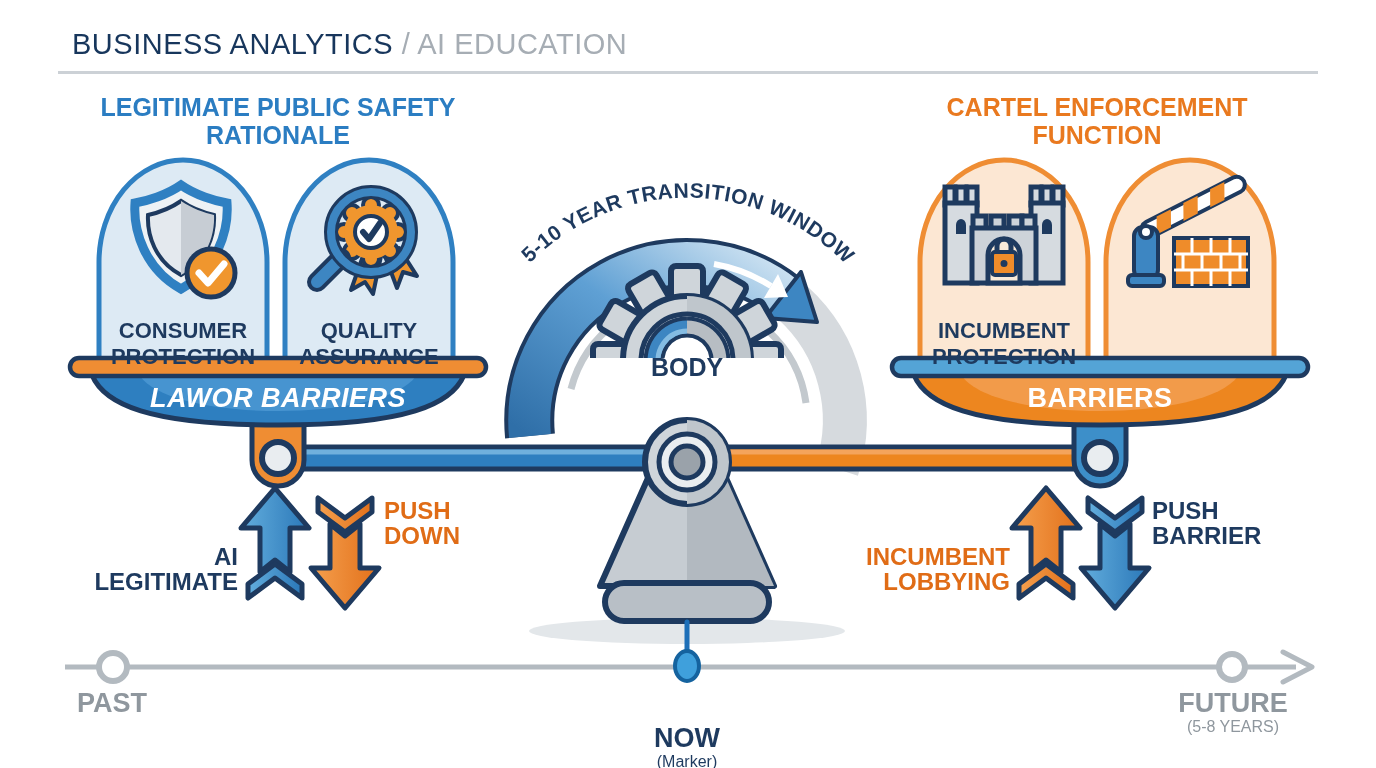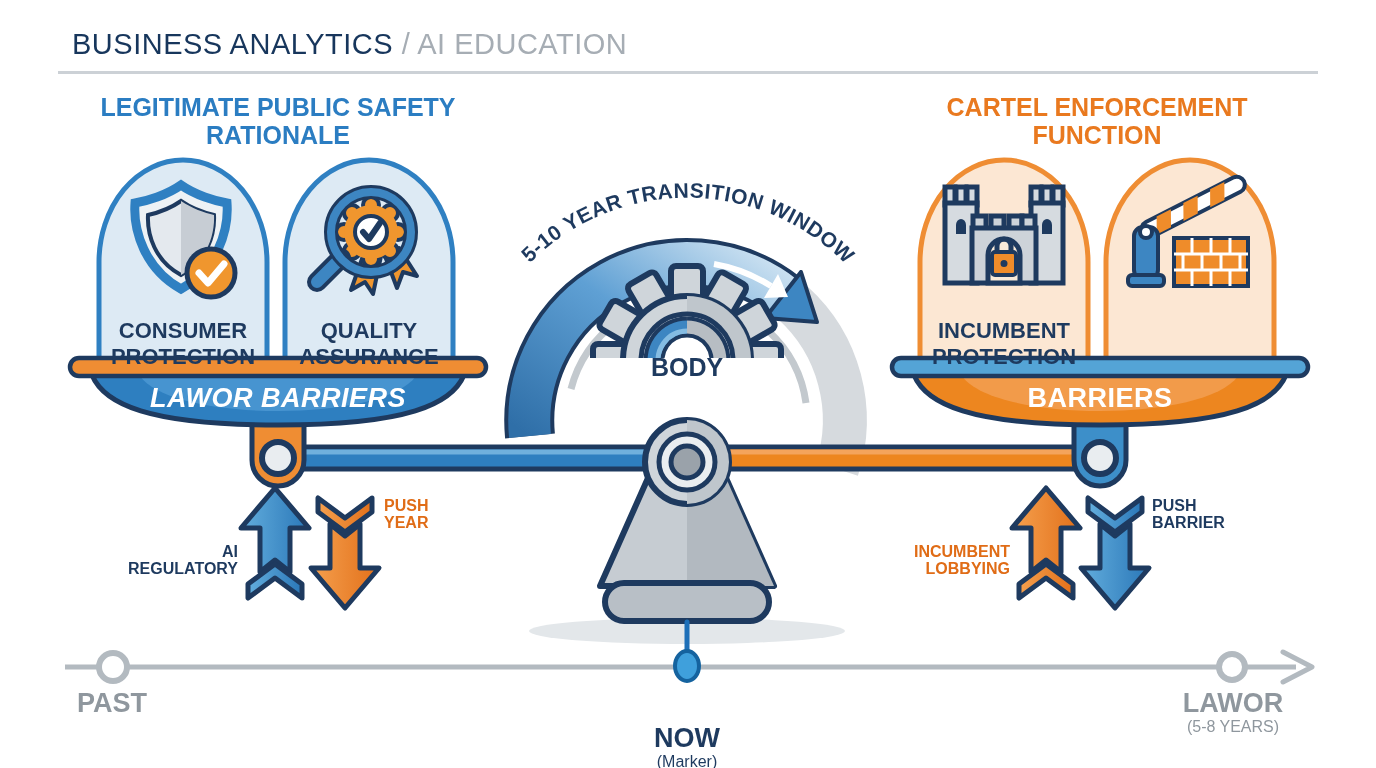--- a/index.html
+++ b/index.html
@@ -20,21 +20,21 @@
   .rh{left:917px;top:93px;width:360px;color:#e9791f;font-size:25px;}
   
   .cl{width:168px;font-size:22px;color:#1e3a5f;top:318px;line-height:1.2;}
   .cl1{left:99px;} .cl2{left:285px;} .cl3{left:920px;} .cl4{left:1106px;}
   
   .pan-lab{top:383px;width:364px;color:#ffffff;font-size:27px;letter-spacing:0.5px;}
   .pan-l{left:96px;font-style:italic;} .pan-r{left:918px;}
   
   .hub{left:587px;top:354px;width:200px;color:#1e3a5f;font-size:25px;line-height:1.1;}
   
-  .al{font-size:16px;line-height:1.05;}
+  .al{font-size:24px;line-height:1.05;}
   .ai-cap{left:56px;top:544px;width:182px;color:#1e3a5f;}
   .push-down{left:384px;top:498px;width:130px;color:#e06c16;}
   .inc-lob{left:818px;top:544px;width:192px;color:#e06c16;}
   .push-bar{left:1152px;top:498px;width:150px;color:#1e3a5f;}
   
   .tl-main{font-size:27px;color:#8f979e;}
   .tl-sub{font-size:16px;color:#8f979e;font-weight:normal;}
   .tl-past{left:60px;top:688px;width:104px;}
   .tl-now{left:627px;top:688px;width:120px;color:#1e3a5f;margin-top:35px;}
   .tl-now .tl-sub{color:#1e3a5f;}
@@ -269,38 +269,38 @@
 
   <div class="txt b center pan-lab pan-l">LAWOR BARRIERS</div>
   <div class="txt b center pan-lab pan-r">BARRIERS</div>
 
   <div class="txt b center hub">
     <div>BODY</div>
   </div>
 
   <div class="txt b right al ai-cap">
     <div>AI</div>
-    <div>REGULATORY</div>
+    <div>LEGITIMATE</div>
   </div>
   <div class="txt b al push-down">
     <div>PUSH</div>
-    <div>YEAR</div>
+    <div>DOWN</div>
   </div>
   <div class="txt b right al inc-lob">
     <div>INCUMBENT</div>
     <div>LOBBYING</div>
   </div>
   <div class="txt b al push-bar">
     <div>PUSH</div>
     <div>BARRIER</div>
   </div>
 
   <div class="txt b center tl-main tl-past">PAST</div>
   <div class="txt b center tl-main tl-now">
     <div>NOW</div>
     <div class="tl-sub">(Marker)</div>
   </div>
   <div class="txt b center tl-main tl-fut">
-    <div>LAWOR</div>
+    <div>FUTURE</div>
     <div class="tl-sub">(5-8 YEARS)</div>
   </div>
 
 </div>
 
 </body></html>

